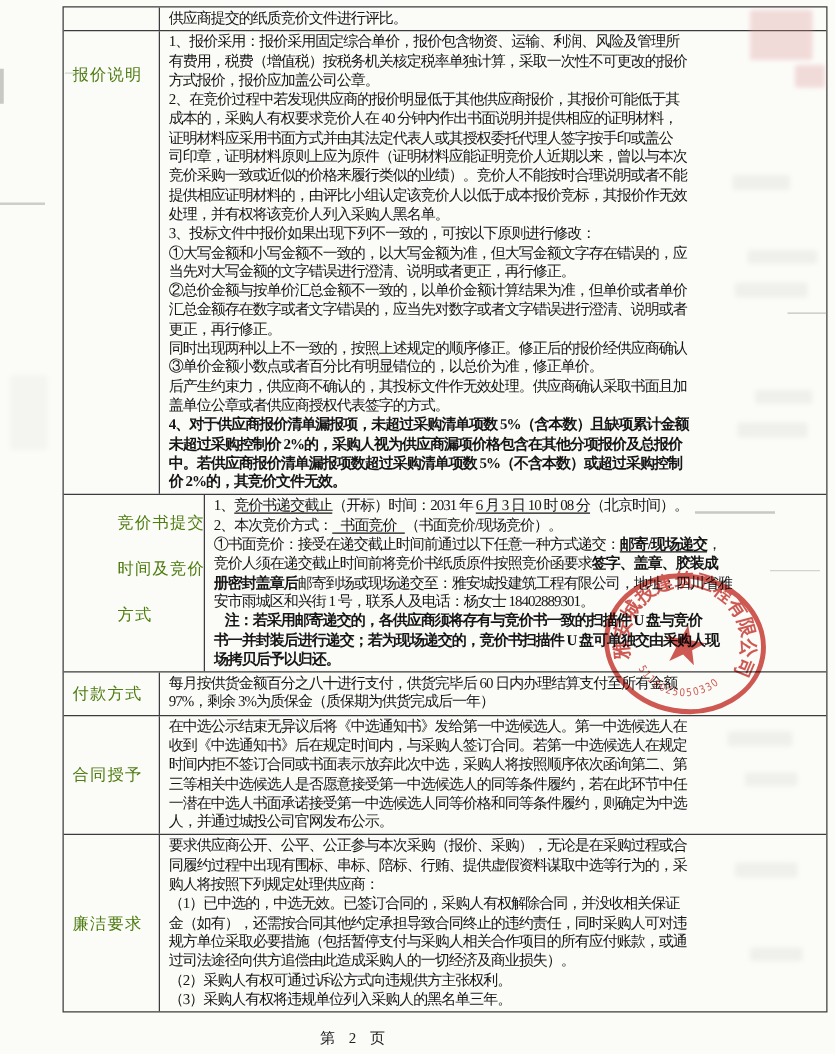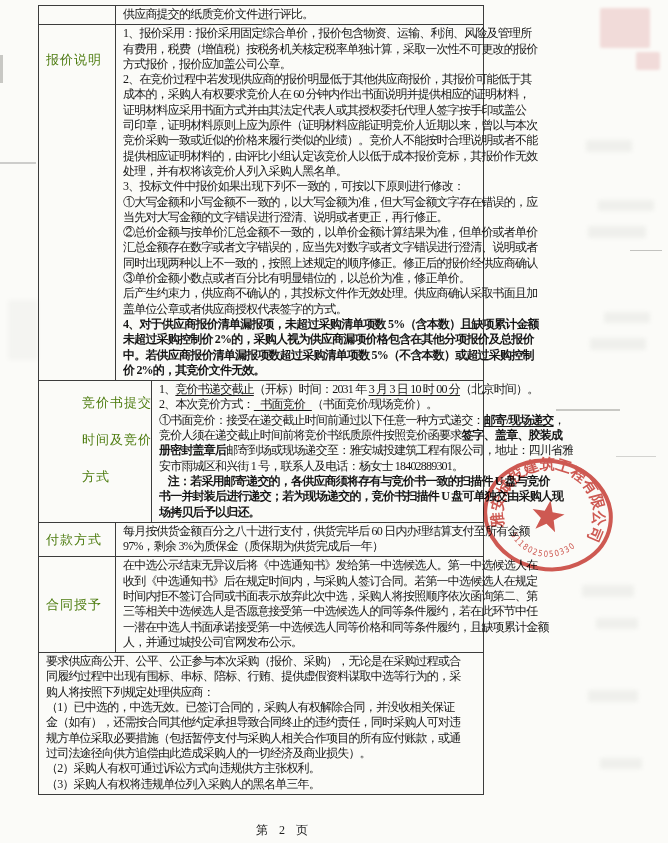--- a/index.html
+++ b/index.html
@@ -3,21 +3,21 @@
 <meta charset="utf-8">
 <style>
   html,body{margin:0;padding:0;}
   body{
     width:668px;height:843px;position:relative;overflow:hidden;
     background:#fbfbf8;
     font-family:"Liberation Serif","DejaVu Serif",serif;
     color:#1c1c1c;
   }
   .doc-table{
-    position:absolute;left:38px;top:5px;width:446px;
+    position:absolute;left:50px;top:5px;width:612px;
     border:1.6px solid #3c3c3c;
     background:transparent;
     box-sizing:border-box;
   }
   .trow{display:flex;border-top:1px solid #3c3c3c;}
   .trow:first-child{border-top:none;}
   .tlabel{
     width:77px;min-width:77px;border-right:1px solid #3c3c3c;box-sizing:border-box;
     font-size:13px;letter-spacing:1px;padding-left:7px;color:#4d7c0f;
   }
@@ -60,50 +60,51 @@
 
   <div class="trow">
     <div class="tlabel lab-top">
       <div class="tline">报价说明</div>
     </div>
     <div class="tcontent">
         <div class="tline"><span>1、报价采用：报价采用固定综合单价，报价包含物资、运输、利润、风险及管理所</span></div>
         <div class="tline"><span>有费用，税费（增值税）按税务机关核定税率单独计算，采取一次性不可更改的报价</span></div>
         <div class="tline"><span>方式报价，报价应加盖公司公章。</span></div>
         <div class="tline"><span>2、在竞价过程中若发现供应商的报价明显低于其他供应商报价，其报价可能低于其</span></div>
-        <div class="tline"><span>成本的，采购人有权要求竞价人在 60 分钟内作出书面说明并提供相应的证明材料，</span></div>
+        <div class="tline"><span>成本的，采购人有权要求竞价人在 40 分钟内作出书面说明并提供相应的证明材料，</span></div>
         <div class="tline"><span>证明材料应采用书面方式并由其法定代表人或其授权委托代理人签字按手印或盖公</span></div>
         <div class="tline"><span>司印章，证明材料原则上应为原件（证明材料应能证明竞价人近期以来，曾以与本次</span></div>
         <div class="tline"><span>竞价采购一致或近似的价格来履行类似的业绩）。竞价人不能按时合理说明或者不能</span></div>
         <div class="tline"><span>提供相应证明材料的，由评比小组认定该竞价人以低于成本报价竞标，其报价作无效</span></div>
         <div class="tline"><span>处理，并有权将该竞价人列入采购人黑名单。</span></div>
         <div class="tline"><span>3、投标文件中报价如果出现下列不一致的，可按以下原则进行修改：</span></div>
         <div class="tline"><span>①大写金额和小写金额不一致的，以大写金额为准，但大写金额文字存在错误的，应</span></div>
         <div class="tline"><span>当先对大写金额的文字错误进行澄清、说明或者更正，再行修正。</span></div>
         <div class="tline"><span>②总价金额与按单价汇总金额不一致的，以单价金额计算结果为准，但单价或者单价</span></div>
         <div class="tline"><span>汇总金额存在数字或者文字错误的，应当先对数字或者文字错误进行澄清、说明或者</span></div>
+        <div class="tline"><span>更正，再行修正。</span></div>
         <div class="tline"><span>同时出现两种以上不一致的，按照上述规定的顺序修正。修正后的报价经供应商确认</span></div>
         <div class="tline"><span>③单价金额小数点或者百分比有明显错位的，以总价为准，修正单价。</span></div>
         <div class="tline"><span>后产生约束力，供应商不确认的，其投标文件作无效处理。供应商确认采取书面且加</span></div>
         <div class="tline"><span>盖单位公章或者供应商授权代表签字的方式。</span></div>
         <div class="tline"><span class="b">4、对于供应商报价清单漏报项，未超过采购清单项数 5%（含本数）且缺项累计金额</span></div>
         <div class="tline"><span class="b">未超过采购控制价 2%的，采购人视为供应商漏项价格包含在其他分项报价及总报价</span></div>
         <div class="tline"><span class="b">中。若供应商报价清单漏报项数超过采购清单项数 5%（不含本数）或超过采购控制</span></div>
         <div class="tline"><span class="b">价 2%的，其竞价文件无效。</span></div>
       </div>
   </div>
 
   <div class="trow">
     <div class="tlabel lab-list">
         <div class="tline"><span>竞价书提交</span></div>
         <div class="tline"><span>时间及竞价</span></div>
         <div class="tline"><span>方式</span></div>
       </div>
     <div class="tcontent">
-        <div class="tline"><span>1、</span><span class="u">竞价书递交截止</span><span>（开标）时间：2031 年 </span><span class="u">3 月 3 日 10 时 00 分</span><span>（北京时间）。</span></div>
+        <div class="tline"><span>1、</span><span class="u">竞价书递交截止</span><span>（开标）时间：2031 年 </span><span class="u">6 月 3 日 10 时 08 分</span><span>（北京时间）。</span></div>
         <div class="tline"><span>2、本次竞价方式：</span><span class="u">   书面竞价   </span><span>（书面竞价/现场竞价）。</span></div>
         <div class="tline"><span>①书面竞价：接受在递交截止时间前通过以下任意一种方式递交：</span><span class="u b">邮寄/现场递交</span><span>，</span></div>
         <div class="tline"><span>竞价人须在递交截止时间前将竞价书纸质原件按照竞价函要求</span><span class="b">签字、盖章、胶装成</span></div>
         <div class="tline"><span class="b">册密封盖章后</span><span>邮寄到场或现场递交至：雅安城投建筑工程有限公司，地址：四川省雅</span></div>
         <div class="tline"><span>安市雨城区和兴街 1 号，联系人及电话：杨女士 18402889301。</span></div>
         <div class="tline"><span class="b">    注：若采用邮寄递交的，各供应商须将存有与竞价书一致的扫描件 U 盘与竞价</span></div>
         <div class="tline"><span class="b">书一并封装后进行递交；若为现场递交的，竞价书扫描件 U 盘可单独交由采购人现</span></div>
         <div class="tline"><span class="b">场拷贝后予以归还。</span></div>
       </div>
   </div>
@@ -120,26 +121,29 @@
 
   <div class="trow">
     <div class="tlabel lab-center">
       <div class="tline">合同授予</div>
     </div>
     <div class="tcontent">
         <div class="tline"><span>在中选公示结束无异议后将《中选通知书》发给第一中选候选人。第一中选候选人在</span></div>
         <div class="tline"><span>收到《中选通知书》后在规定时间内，与采购人签订合同。若第一中选候选人在规定</span></div>
         <div class="tline"><span>时间内拒不签订合同或书面表示放弃此次中选，采购人将按照顺序依次函询第二、第</span></div>
         <div class="tline"><span>三等相关中选候选人是否愿意接受第一中选候选人的同等条件履约，若在此环节中任</span></div>
-        <div class="tline"><span>一潜在中选人书面承诺接受第一中选候选人同等价格和同等条件履约，且缺项累计金额</span></div>
+        <div class="tline"><span>一潜在中选人书面承诺接受第一中选候选人同等价格和同等条件履约，则确定为中选</span></div>
         <div class="tline"><span>人，并通过城投公司官网发布公示。</span></div>
       </div>
   </div>
 
   <div class="trow">
+    <div class="tlabel lab-center">
+      <div class="tline">廉洁要求</div>
+    </div>
     <div class="tcontent">
         <div class="tline"><span>要求供应商公开、公平、公正参与本次采购（报价、采购），无论是在采购过程或合</span></div>
         <div class="tline"><span>同履约过程中出现有围标、串标、陪标、行贿、提供虚假资料谋取中选等行为的，采</span></div>
         <div class="tline"><span>购人将按照下列规定处理供应商：</span></div>
         <div class="tline"><span>（1）已中选的，中选无效。已签订合同的，采购人有权解除合同，并没收相关保证</span></div>
         <div class="tline"><span>金（如有），还需按合同其他约定承担导致合同终止的违约责任，同时采购人可对违</span></div>
         <div class="tline"><span>规方单位采取必要措施（包括暂停支付与采购人相关合作项目的所有应付账款，或通</span></div>
         <div class="tline"><span>过司法途径向供方追偿由此造成采购人的一切经济及商业损失）。</span></div>
         <div class="tline"><span>（2）采购人有权可通过诉讼方式向违规供方主张权利。</span></div>
         <div class="tline"><span>（3）采购人有权将违规单位列入采购人的黑名单三年。</span></div>

